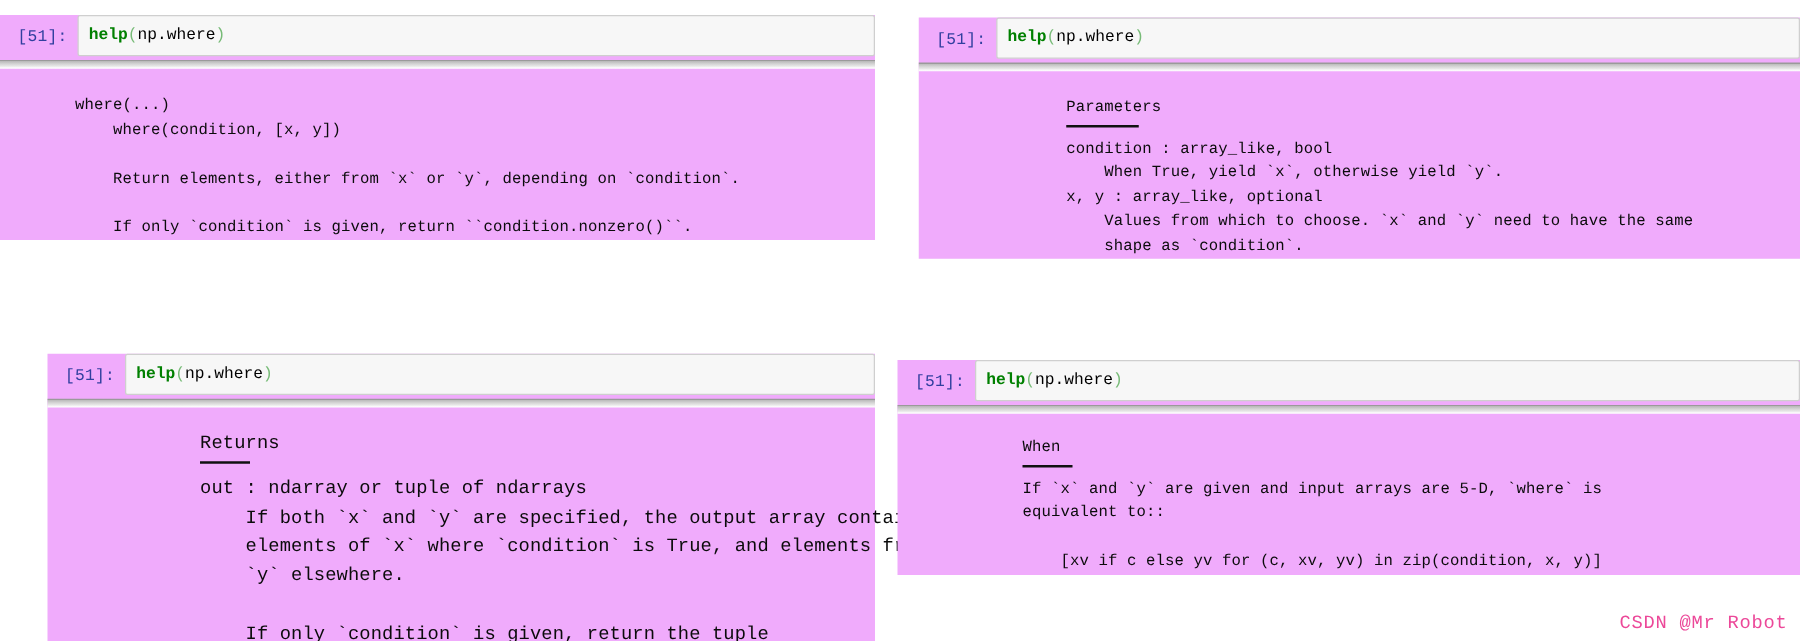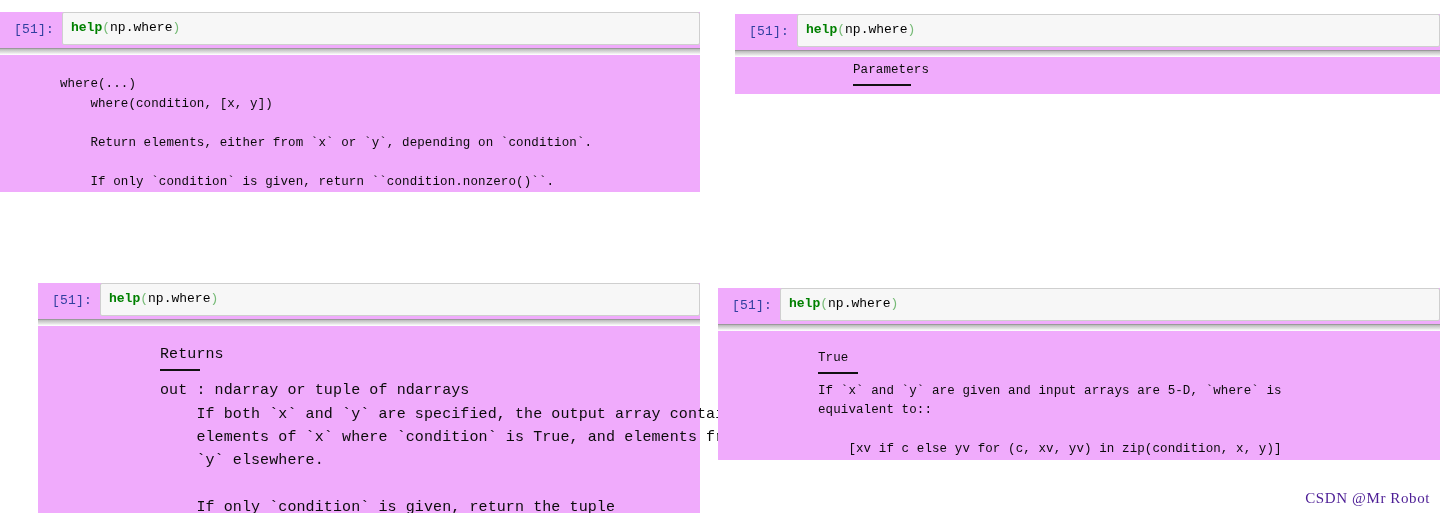--- a/index.html
+++ b/index.html
@@ -96,41 +96,41 @@
 
   .section-head {
     font-family: "Liberation Mono", "DejaVu Sans Mono", monospace;
     color: #0b0b0b;
     white-space: pre;
   }
 
   
   .watermark {
     position: absolute;
-    font-family: Liberation Serif, serif;
+    font-family: Liberation Mono, monospace;
     font-size: 15px;
-    color: #4c1d95;
+    color: #ec4899;
     letter-spacing: 0.6px;
     white-space: nowrap;
     user-select: none;
   }
 
   
   #panel-tl { left: 0px;   top: 12px;  width: 700px; }
   #panel-tr { left: 735px; top: 14px;  width: 705px; }
   #panel-bl { left: 38px;  top: 283px; width: 662px; }
   #panel-br { left: 718px; top: 288px; width: 722px; }
 
   #panel-tl .prompt { width: 54px; }
   #panel-tr .prompt { width: 54px; }
   #panel-bl .prompt { width: 54px; }
   #panel-br .prompt { width: 54px; }
 
   #panel-tl .out-wrap { padding: 20px 0 0 60px; }
-  #panel-tr .out-wrap { padding: 4px 0 0 118px; }
+  #panel-tr .out-wrap { padding: 20px 0 0 118px; }
   #panel-bl .out-wrap { padding: 17px 0 0 122px; }
   #panel-br .out-wrap { padding: 18px 0 0 100px; }
 </style>
 </head>
 <body>
 
 <div class="panel" id="panel-tl">
   <div class="cell-row">
     <div class="prompt">[51]:</div>
     <div class="input-area">
@@ -152,20 +152,25 @@
   <div class="cell-row">
     <div class="prompt">[51]:</div>
     <div class="input-area">
       <div class="code-line"><span class="tok-fn">help</span><span class="tok-paren">(</span><span class="tok-plain">np.where</span><span class="tok-paren">)</span></div>
     </div>
   </div>
   <div class="cell-shadow"></div>
   <div class="out-wrap">
     <div class="output section-head">Parameters</div>
     <div class="rule w1"></div>
+    <div class="output">condition : array_like, bool
+    When True, yield `x`, otherwise yield `y`.
+x, y : array_like, optional
+    Values from which to choose. `x` and `y` need to have the same
+    shape as `condition`.</div>
   </div>
 </div>
 
 <div class="panel" id="panel-bl">
   <div class="cell-row">
     <div class="prompt">[51]:</div>
     <div class="input-area">
       <div class="code-line"><span class="tok-fn">help</span><span class="tok-paren">(</span><span class="tok-plain">np.where</span><span class="tok-paren">)</span></div>
     </div>
   </div>
@@ -185,21 +190,21 @@
 
 <div class="panel" id="panel-br">
   <div class="cell-row">
     <div class="prompt">[51]:</div>
     <div class="input-area">
       <div class="code-line"><span class="tok-fn">help</span><span class="tok-paren">(</span><span class="tok-plain">np.where</span><span class="tok-paren">)</span></div>
     </div>
   </div>
   <div class="cell-shadow"></div>
   <div class="out-wrap">
-    <div class="output section-head">True</div>
+    <div class="output section-head">When</div>
     <div class="rule w2"></div>
     <div class="output">If `x` and `y` are given and input arrays are 5-D, `where` is
 equivalent to::
 
     [xv if c else yv for (c, xv, yv) in zip(condition, x, y)]</div>
   </div>
 </div>
 
 <div class="watermark" style="right: 10px; bottom: 6px;">CSDN @Mr Robot</div>
 

